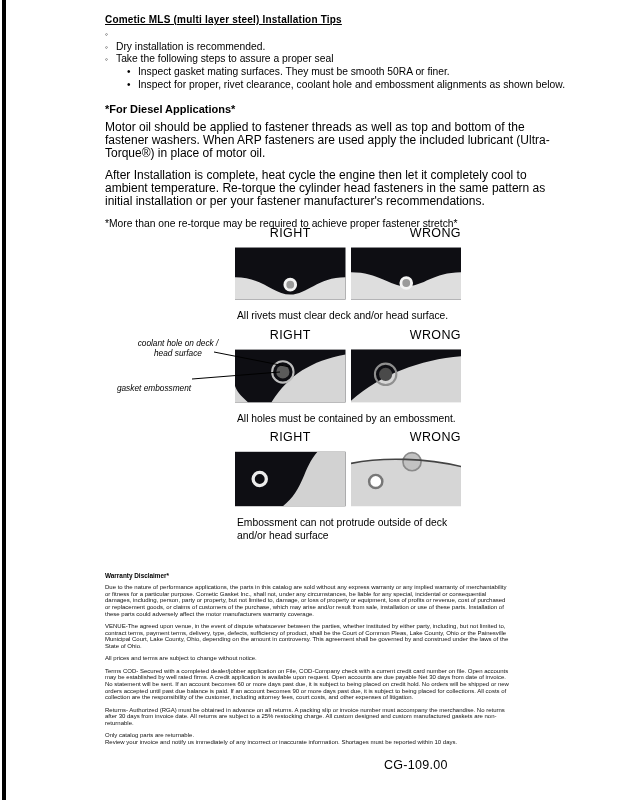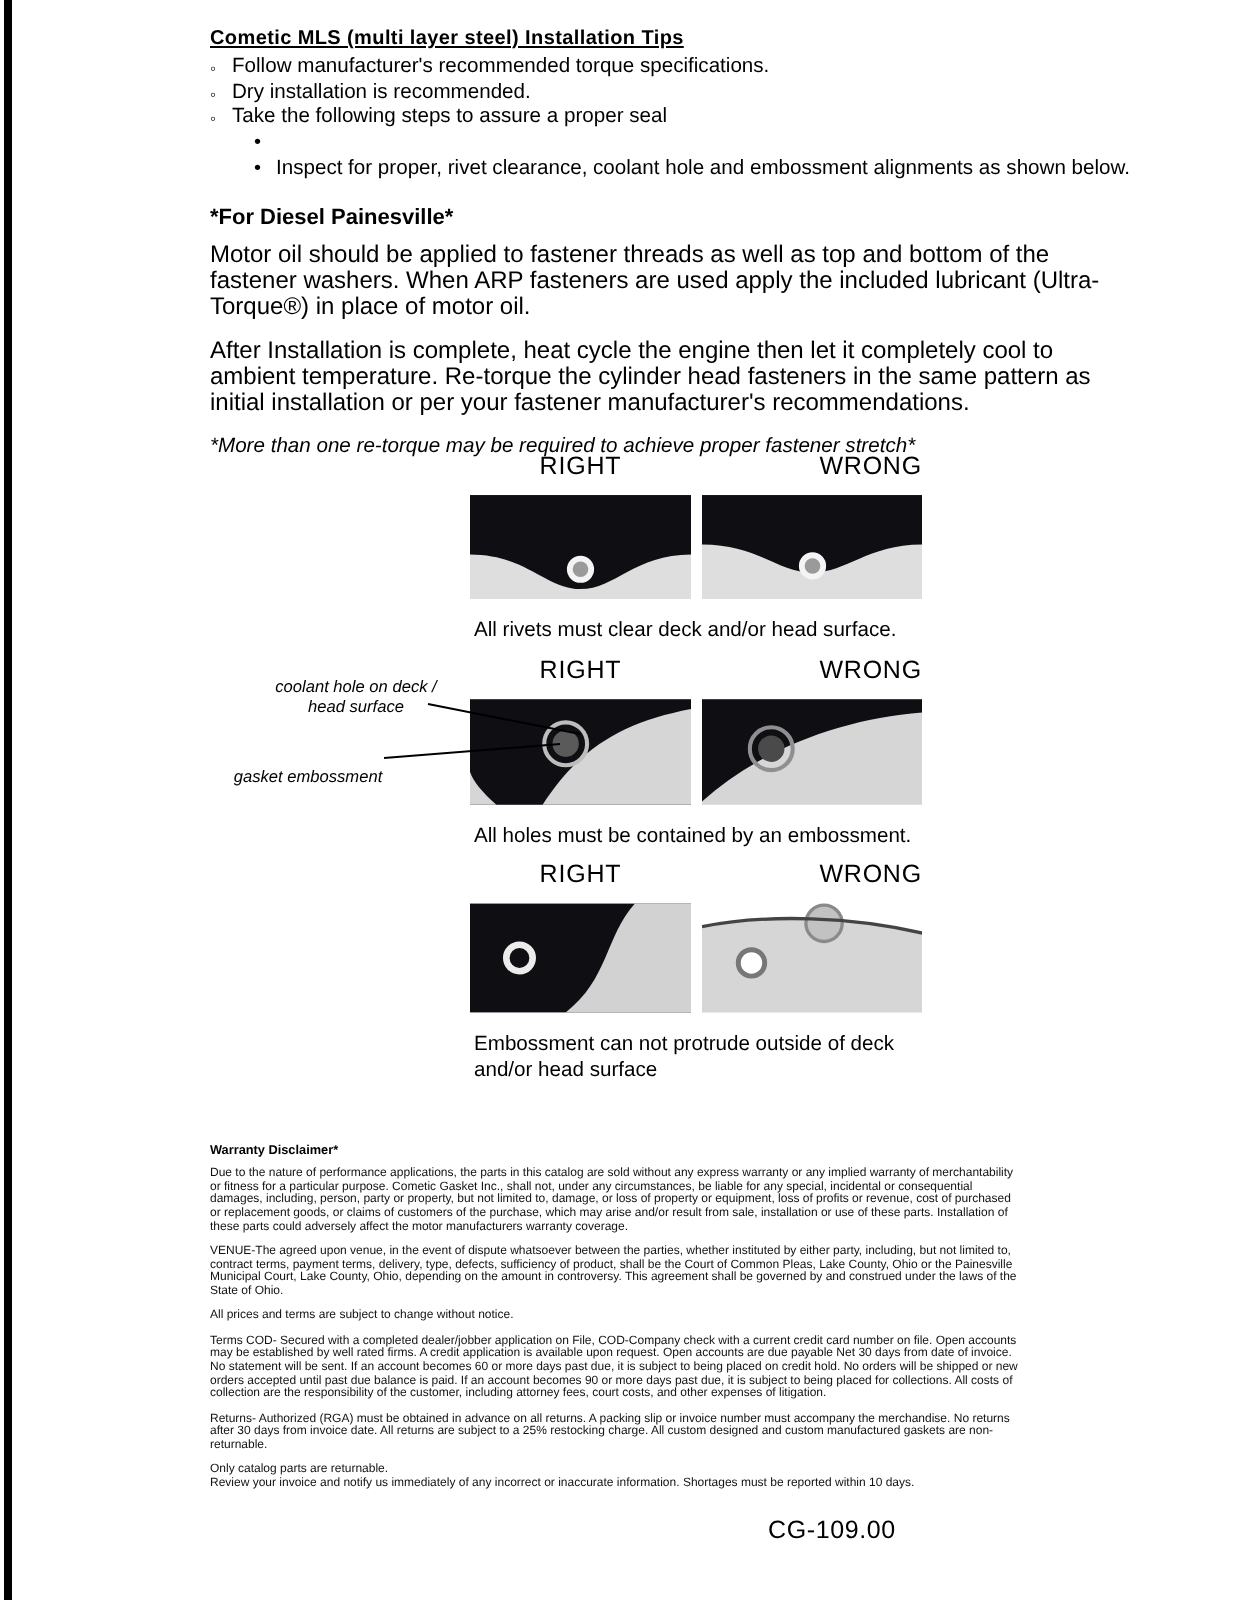--- a/index.html
+++ b/index.html
@@ -9,21 +9,21 @@
   .left-rule { position:absolute; left:2px; top:0; width:4px; height:800px; background:#000; }
 
   .content { position:absolute; left:105px; top:14px; width:462px; }
   .doc-title { font-size:10px; font-weight:bold; text-decoration:underline; letter-spacing:.2px; margin-bottom:3px; }
   .bullet-row { display:flex; font-size:10.3px; line-height:12.7px; }
   .bullet-row .marker { width:11px; flex:none; font-size:8.5px; line-height:12.7px; }
   .bullet-row.sub { padding-left:22px; }
   .bullet-row.sub .marker { font-size:10px; }
   .section-heading { font-size:11px; font-weight:bold; margin:11px 0 6px; }
   .para { font-size:12px; line-height:13px; margin-bottom:9px; max-width:458px; }
-  .note { font-size:10.3px; line-height:13px; margin-top:7px;font-style:italic; }
+  .note { font-size:10.3px; line-height:13px; margin-top:7px; }
 
   .diagram-row { position:absolute; left:235px; width:226px; }
   .dg-headers { display:flex; }
   .dg-headers span { width:134px; text-align:center; font-size:12.5px; letter-spacing:.4px; }
   .dg-headers span + span { margin-left:5px;text-align:right; }
   .dg-images { display:flex; gap:5px; margin-top:2px; }
   .dg-images svg { display:block; }
   .dg-caption { font-size:10.3px; margin-top:5px; padding-left:2px; }
   .dg-caption.wrap2 { max-width:214px; line-height:12.5px; }
 
@@ -41,39 +41,39 @@
 <body>
 
 <div class="page">
   <div class="left-rule"></div>
 
   <div class="content">
     <div class="doc-title">Cometic MLS (multi layer steel) Installation Tips</div>
 
     <div class="bullet-row">
       <span class="marker">◦</span>
-      <span>Follow manufacturer's recommended torque specifications.</span>
     </div>
     <div class="bullet-row">
       <span class="marker">◦</span>
       <span>Dry installation is recommended.</span>
     </div>
     <div class="bullet-row">
       <span class="marker">◦</span>
       <span>Take the following steps to assure a proper seal</span>
     </div>
     <div class="bullet-row sub">
       <span class="marker">•</span>
+      <span>Inspect gasket mating surfaces.  They must be smooth 50RA or finer.</span>
     </div>
     <div class="bullet-row sub">
       <span class="marker">•</span>
       <span>Inspect for proper, rivet clearance, coolant hole and embossment alignments as shown below.</span>
     </div>
 
-    <div class="section-heading">*For Diesel Painesville*</div>
+    <div class="section-heading">*For Diesel Applications*</div>
     <div class="para">Motor oil should be applied to fastener threads as well as top and bottom of the fastener washers. When ARP fasteners are used apply the included lubricant (Ultra-Torque®) in place of motor oil.</div>
     <div class="para">After Installation is complete, heat cycle the engine then let it completely cool to ambient temperature. Re-torque the cylinder head fasteners in the same pattern as initial installation or per your fastener manufacturer's recommendations.</div>
     <div class="note">*More than one re-torque may be required to achieve proper fastener stretch*</div>
   </div>
 
   <div class="diagram-row" style="top:226px">
     <div class="dg-headers">
       <span>RIGHT</span>
       <span>WRONG</span>
     </div>

